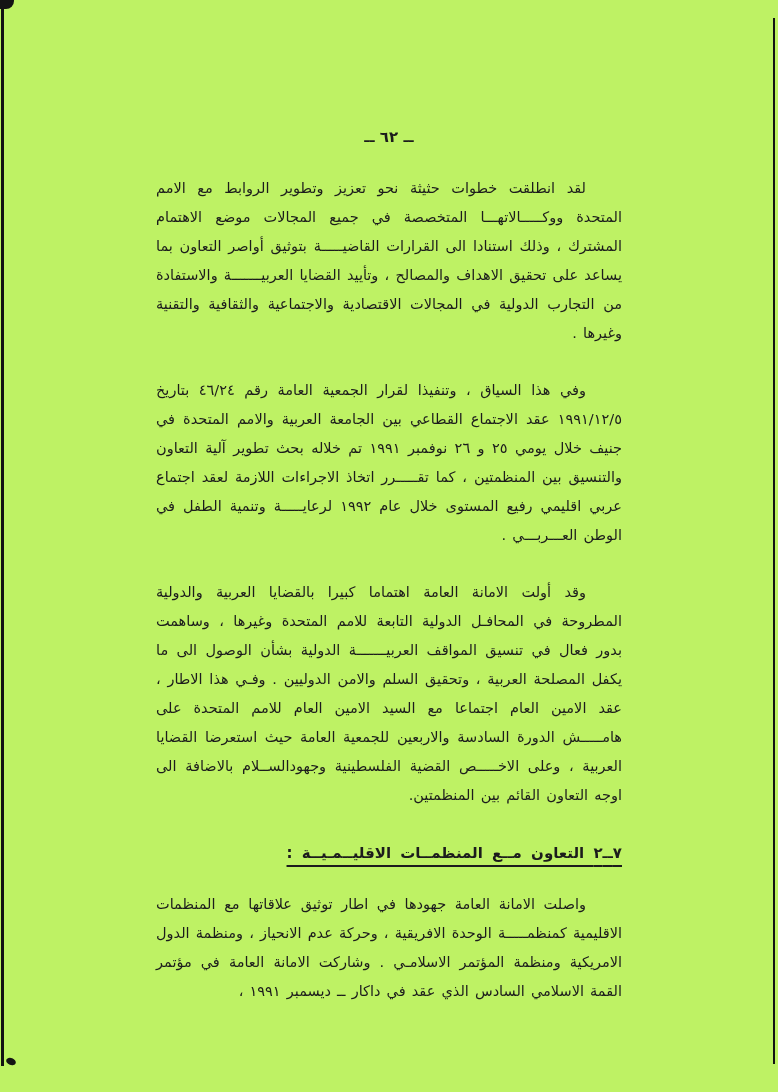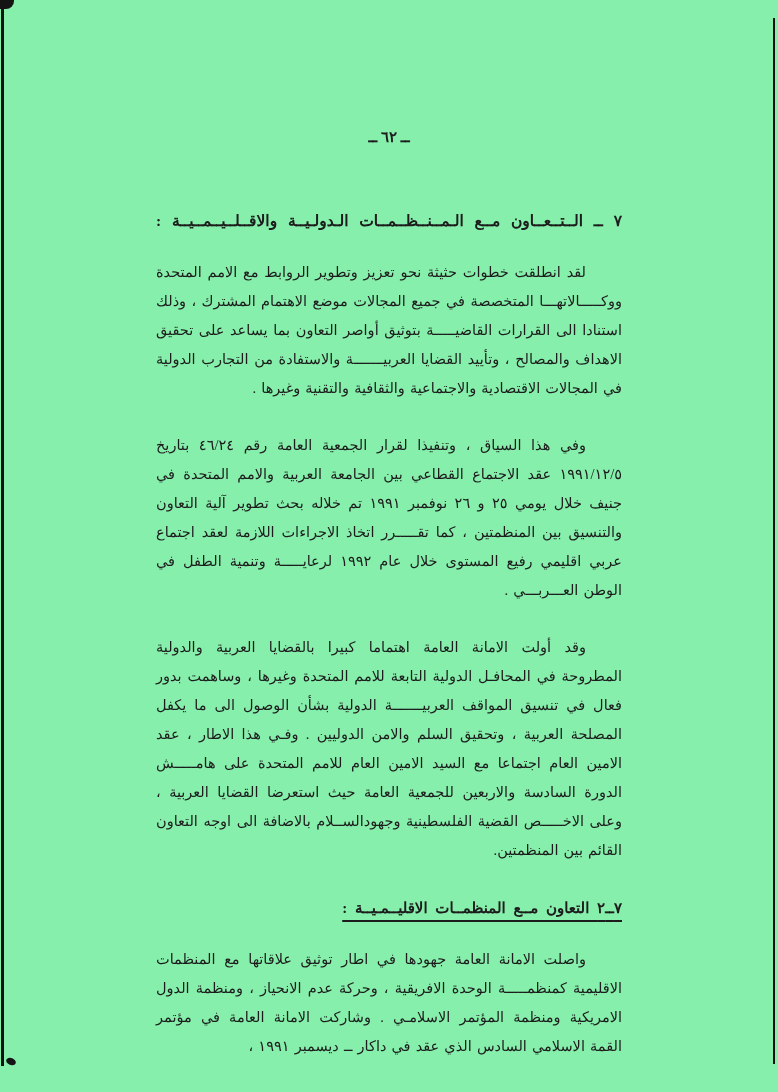--- a/index.html
+++ b/index.html
@@ -11,22 +11,21 @@
     width: 778px;
     height: 1092px;
     position: relative;
     overflow: hidden;
     font-family: "DejaVu Sans", sans-serif;
     color: #1c1c1c;
   }
   .page {
     position: absolute;
     inset: 0;
-    background: #86efac;
-    font-family: Liberation Serif, serif;
+    background: #bef264;
   }
   
   .scan-edge {
     position: absolute;
     background: #121212;
   }
   .scan-edge-left {
     left: 1px;
     top: 6px;
     width: 3px;
@@ -110,21 +109,20 @@
 
   <div class="scan-edge scan-edge-left"></div>
   <div class="scan-edge scan-edge-right"></div>
   <div class="scan-mark corner-top-left"></div>
   <div class="scan-mark corner-bottom-left"></div>
 
   <div class="content">
 
     <div class="page-number">ــ  ٦٢  ــ</div>
 
-    <h1 class="section-heading">٧ ــ   الــتــعــاون  مــع  الـمــنــظــمــات  الـدولـيــة  والاقــلــيــمــيــة  :</h1>
 
 
     <p class="body-text">لقد انطلقت خطوات حثيثة نحو تعزيز وتطوير الروابط مع الامم المتحدة ووكـــــالاتهـــا المتخصصة في جميع المجالات موضع الاهتمام المشترك ، وذلك استنادا الى القرارات القاضيـــــة بتوثيق أواصر التعاون بما يساعد على تحقيق الاهداف والمصالح ، وتأييد القضايا العربيـــــــة والاستفادة من التجارب الدولية في المجالات الاقتصادية والاجتماعية والثقافية والتقنية وغيرها .</p>
 
     <p class="body-text">وفي هذا السياق ، وتنفيذا لقرار الجمعية العامة رقم ٤٦/٢٤ بتاريخ ١٩٩١/١٢/٥ عقد الاجتماع القطاعي بين الجامعة العربية والامم المتحدة في جنيف خلال يومي ٢٥ و ٢٦ نوفمبر ١٩٩١ تم خلاله بحث تطوير آلية التعاون والتنسيق بين المنظمتين ، كما تقـــــرر اتخاذ الاجراءات اللازمة لعقد اجتماع عربي اقليمي رفيع المستوى خلال عام ١٩٩٢ لرعايـــــة وتنمية الطفل في الوطن العـــربـــي .</p>
 
     <p class="body-text">وقد أولت الامانة العامة اهتماما كبيرا بالقضايا العربية والدولية المطروحة في المحافـل الدولية التابعة للامم المتحدة وغيرها ، وساهمت بدور فعال في تنسيق المواقف العربيـــــــة الدولية بشأن الوصول الى ما يكفل المصلحة العربية ، وتحقيق السلم والامن الدوليين . وفـي هذا الاطار ، عقد الامين العام اجتماعا مع السيد الامين العام للامم المتحدة على هامـــــش الدورة السادسة والاربعين للجمعية العامة حيث استعرضا القضايا العربية ، وعلى الاخـــــص القضية الفلسطينية وجهودالســلام بالاضافة الى اوجه التعاون القائم بين المنظمتين.</p>
 
     <h2 class="sub-heading second">٧ــ٢    التعاون  مــع  المنظمــات  الاقليــمـيــة  :</h2>
 

